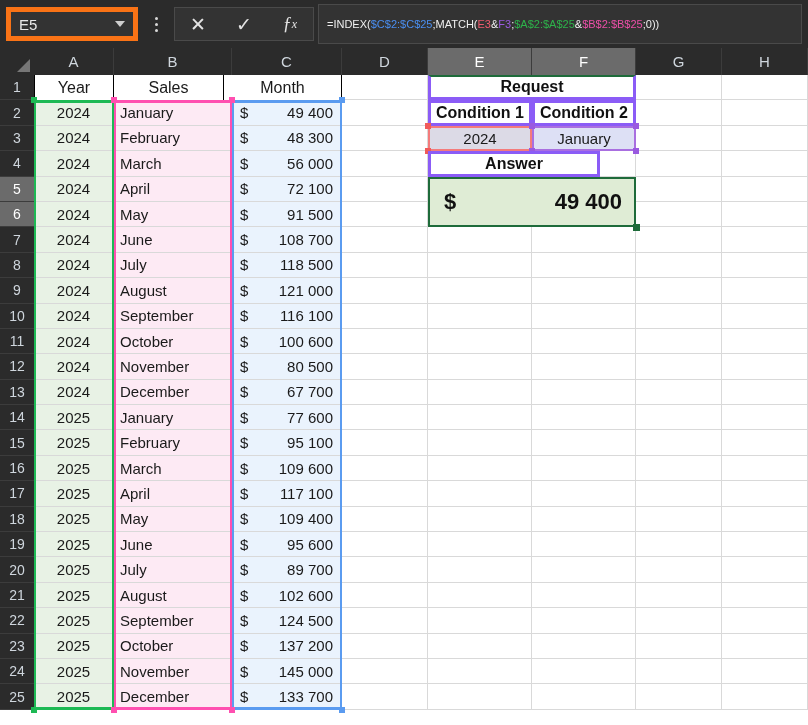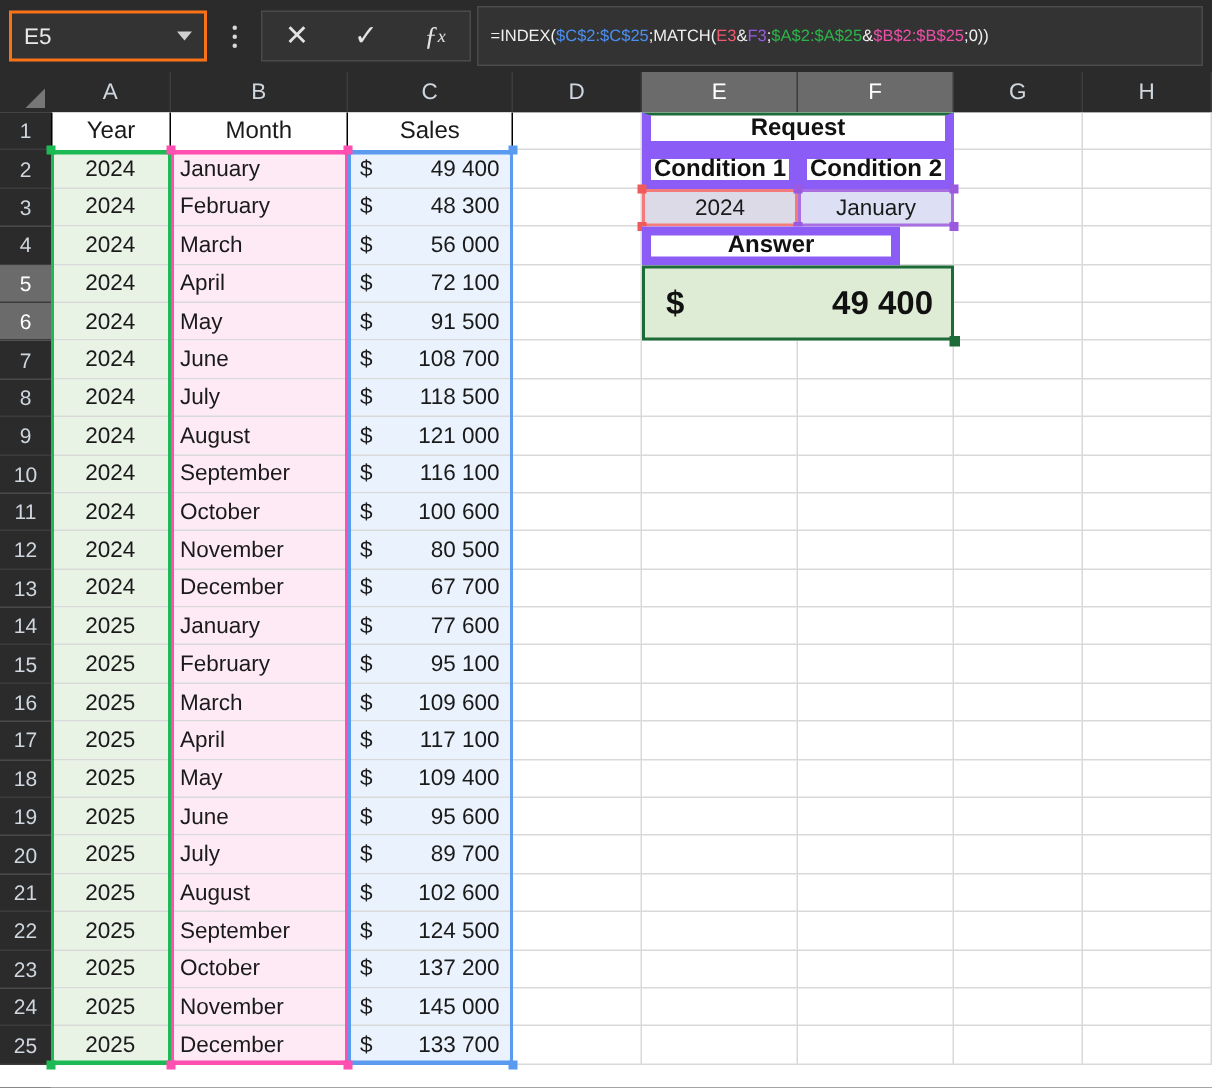--- a/index.html
+++ b/index.html
@@ -14,21 +14,21 @@
   #formula-bar {
     height: 48px; width: 808px;
     background: #2b2b2b;
     display: flex; align-items: center;
     padding: 0 6px;
     gap: 0;
   }
   #name-box {
     width: 132px; height: 34px;
     background: #333333;
-    border: 2px solid #f97316;
+    border: 5px solid #f97316;
     display: flex; align-items: center;
     padding: 0 8px;
     color: #e8e8e8; font-size: 15px;
     position: relative;
   }
   #name-box .nb-text { flex: 1; }
   .caret-down {
     width: 0; height: 0;
     border-left: 5px solid transparent;
     border-right: 5px solid transparent;
@@ -154,21 +154,21 @@
   
   .range-outline { position: absolute; pointer-events: none; }
   .handle { position: absolute; width: 6px; height: 6px; }
 
   
   #req-block { position: absolute; pointer-events: none; }
 
   .blk-cell {
     position: absolute;
     background: #ffffff;
-    border: 6px solid #8b5cf6;
+    border: 3px solid #8b5cf6;
     display: flex; align-items: center; justify-content: center;
     font-weight: bold; font-size: 16px; color: #111111;
   }
   .blk-green-top { border-top: 2px solid #1e6b3a; }
 
   #ans-cell {
     position: absolute;
     background: #dfecd5;
     border: 2px solid #1e6b3a;
     display: flex; align-items: center;
@@ -258,22 +258,22 @@
       <div class="row-cell">22</div>
       <div class="row-cell">23</div>
       <div class="row-cell">24</div>
       <div class="row-cell">25</div>
     </div>
 
   <div id="sheet">
     <div id="rows-host">
         <div class="grid-row">
           <div class="gc w-a thead-cell thead-first">Year</div>
+          <div class="gc w-c thead-cell">Sales</div>
           <div class="gc w-b thead-cell">Month</div>
-          <div class="gc w-c thead-cell">Sales</div>
           <div class="gc w-d"></div>
           <div class="gc w-e"></div>
           <div class="gc w-f"></div>
           <div class="gc w-g"></div>
           <div class="gc w-h"></div>
         </div>
         <div class="grid-row">
           <div class="gc w-a fill-a center">2024</div>
           <div class="gc w-b fill-b left">January</div>
           <div class="gc w-c fill-c money">

